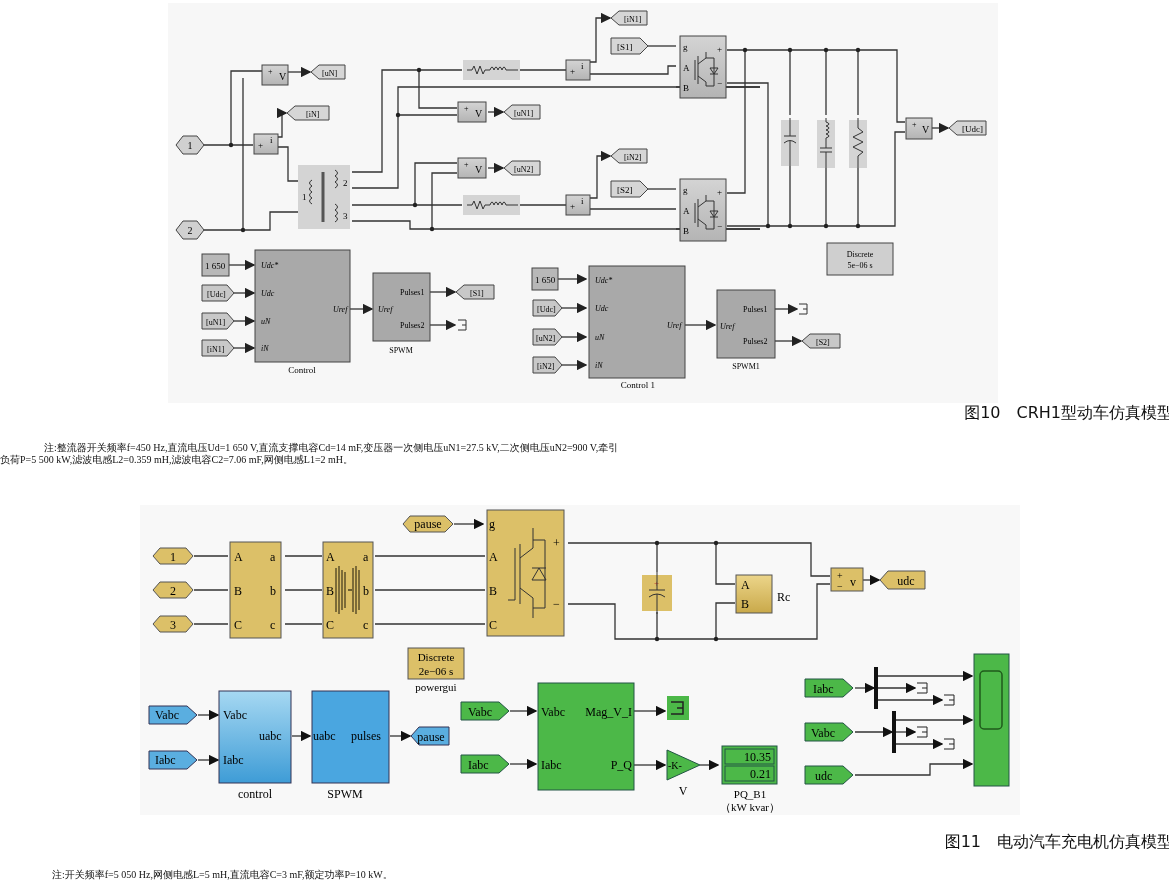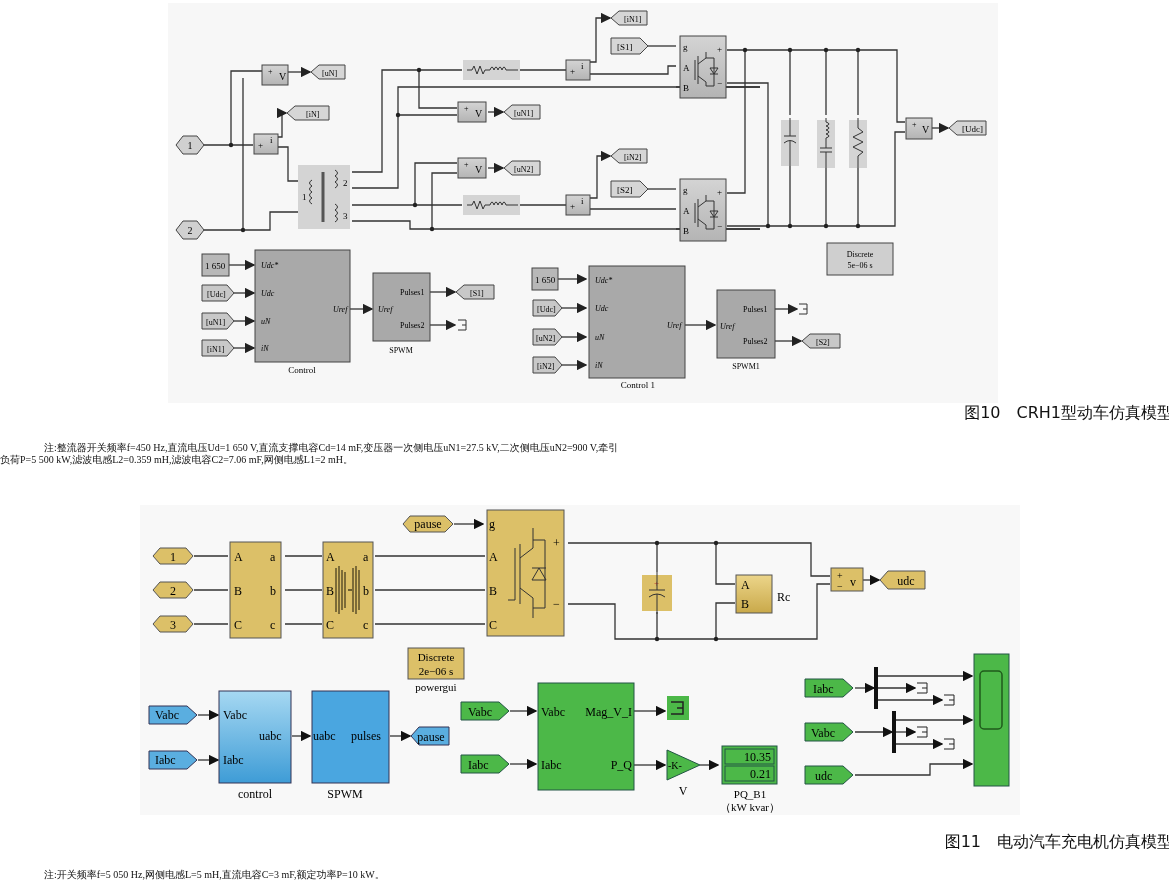--- a/index.html
+++ b/index.html
@@ -540,13 +540,13 @@
   <rect x="874" y="167" width="4" height="42" fill="#111"></rect>
   <rect x="892" y="211" width="4" height="42" fill="#111"></rect>
   <path d="M917,183 H927 V193 H917 M922,188 H927 M944,195 H954 V205 H944 M949,200 H954 M917,227 H927 V237 H917 M922,232 H927 M944,239 H954 V249 H944 M949,244 H954" fill="none" stroke="#222"></path>
   <g>
     <rect x="974" y="154" width="35" height="132" fill="#4cb848" stroke="#254"></rect>
     <rect x="980" y="171" width="22" height="58" rx="4" fill="#4cb848" stroke="#1f5a1b" stroke-width="1.5"></rect>
   </g>
 </svg>
 
 <div class="cap" style="top:832px;">图11　电动汽车充电机仿真模型</div>
-<div class="note" style="left:44px;top:863px;">注:开关频率f=5 050 Hz,网侧电感L=5 mH,直流电容C=3 mF,额定功率P=10 kW。</div>
+<div class="note" style="left:52px;top:863px;">注:开关频率f=5 050 Hz,网侧电感L=5 mH,直流电容C=3 mF,额定功率P=10 kW。</div>
 
 </body></html>

